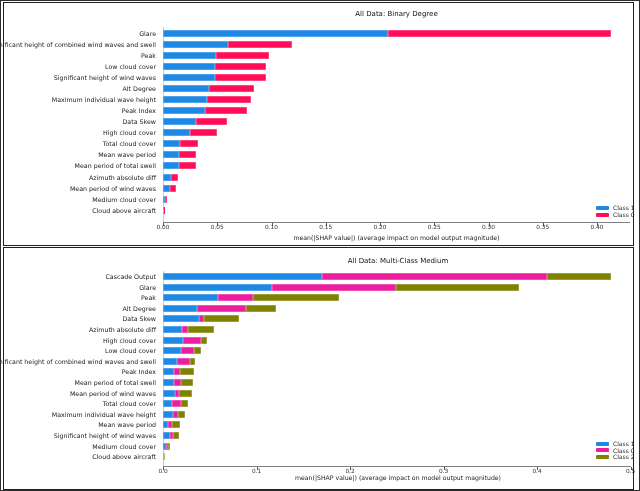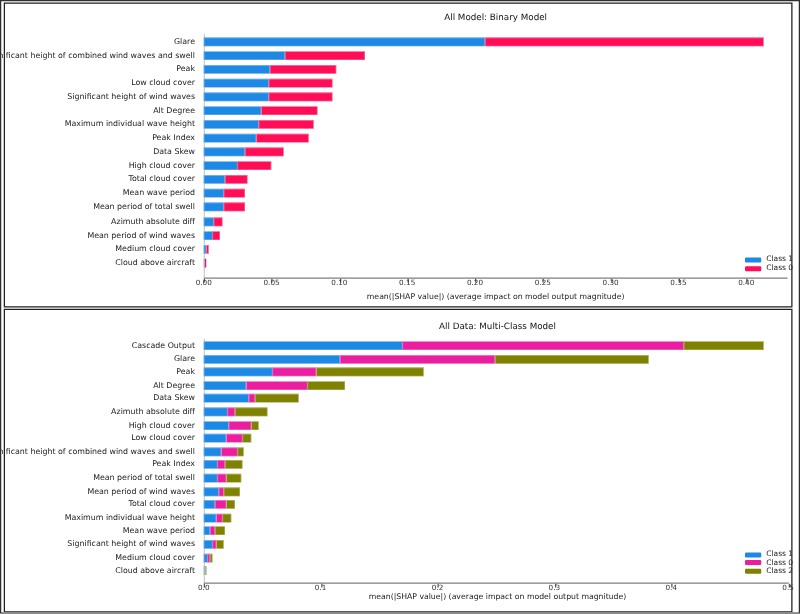--- a/index.html
+++ b/index.html
@@ -21,21 +21,21 @@
   .legend-row{position:absolute;display:flex;align-items:center;height:7px;}
   .legend-swatch{width:13px;height:4px;border-radius:1px;margin-right:4px;flex:0 0 auto;}
   .legend-label{font-size:6px;color:#222;white-space:nowrap;}
 </style>
 </head>
 <body>
 
 <div class="page">
   <div class="panel" id="panel0" style="top:1px;height:244px;">
     <div class="panel-inner" id="chart0">
-        <div class="chart-title" style="left: 159px; top: 7px; width: 467px;">All Model: Binary Model</div>
+        <div class="chart-title" style="left: 159px; top: 7px; width: 467px;">All Data: Binary Degree</div>
         <div class="zero-line" style="left: 159px; top: 24px; height: 195px;"></div>
         <div class="cat-label" style="right: 477px; top: 25.5px; text-align: right;">Glare</div>
         <div class="bar-seg" style="left: 159px; top: 26.5px; width: 224.595px; height: 7px; background: rgb(30, 136, 229);"></div>
         <div class="bar-seg" style="left: 383.595px; top: 26.5px; width: 223.51px; height: 7px; background: rgb(255, 13, 87);"></div>
         <div class="cat-label" style="right: 477px; top: 36.583px; text-align: right;">Significant height of combined wind waves and swell</div>
         <div class="bar-seg" style="left: 159px; top: 37.583px; width: 65.1px; height: 7px; background: rgb(30, 136, 229);"></div>
         <div class="bar-seg" style="left: 224.1px; top: 37.583px; width: 64.015px; height: 7px; background: rgb(255, 13, 87);"></div>
         <div class="cat-label" style="right: 477px; top: 47.666px; text-align: right;">Peak</div>
         <div class="bar-seg" style="left: 159px; top: 48.666px; width: 53.165px; height: 7px; background: rgb(30, 136, 229);"></div>
         <div class="bar-seg" style="left: 212.165px; top: 48.666px; width: 53.165px; height: 7px; background: rgb(255, 13, 87);"></div>
@@ -106,21 +106,21 @@
           <div class="legend-label">Class 1</div>
         </div>
         <div class="legend-row" style="left: 592px; top: 208px;">
           <div class="legend-swatch" style="background: rgb(255, 13, 87);"></div>
           <div class="legend-label">Class 0</div>
         </div>
       </div>
   </div>
   <div class="panel" id="panel1" style="top:246px;height:243px;">
     <div class="panel-inner" id="chart1">
-        <div class="chart-title" style="left: 159px; top: 9px; width: 470px;">All Data: Multi-Class Model</div>
+        <div class="chart-title" style="left: 159px; top: 9px; width: 470px;">All Data: Multi-Class Medium</div>
         <div class="zero-line" style="left: 159px; top: 23px; height: 195px;"></div>
         <div class="cat-label" style="right: 477px; top: 24px; text-align: right;">Cascade Output</div>
         <div class="bar-seg" style="left: 159px; top: 25px; width: 158.95px; height: 7px; background: rgb(30, 136, 229);"></div>
         <div class="bar-seg" style="left: 317.95px; top: 25px; width: 225.335px; height: 7px; background: rgb(236, 30, 160);"></div>
         <div class="bar-seg" style="left: 543.285px; top: 25px; width: 63.58px; height: 7px; background: rgb(127, 129, 0);"></div>
         <div class="cat-label" style="right: 477px; top: 34.6px; text-align: right;">Glare</div>
         <div class="bar-seg" style="left: 159px; top: 35.6px; width: 109.395px; height: 7px; background: rgb(30, 136, 229);"></div>
         <div class="bar-seg" style="left: 268.395px; top: 35.6px; width: 123.42px; height: 7px; background: rgb(236, 30, 160);"></div>
         <div class="bar-seg" style="left: 391.815px; top: 35.6px; width: 123.42px; height: 7px; background: rgb(127, 129, 0);"></div>
         <div class="cat-label" style="right: 477px; top: 45.2px; text-align: right;">Peak</div>

